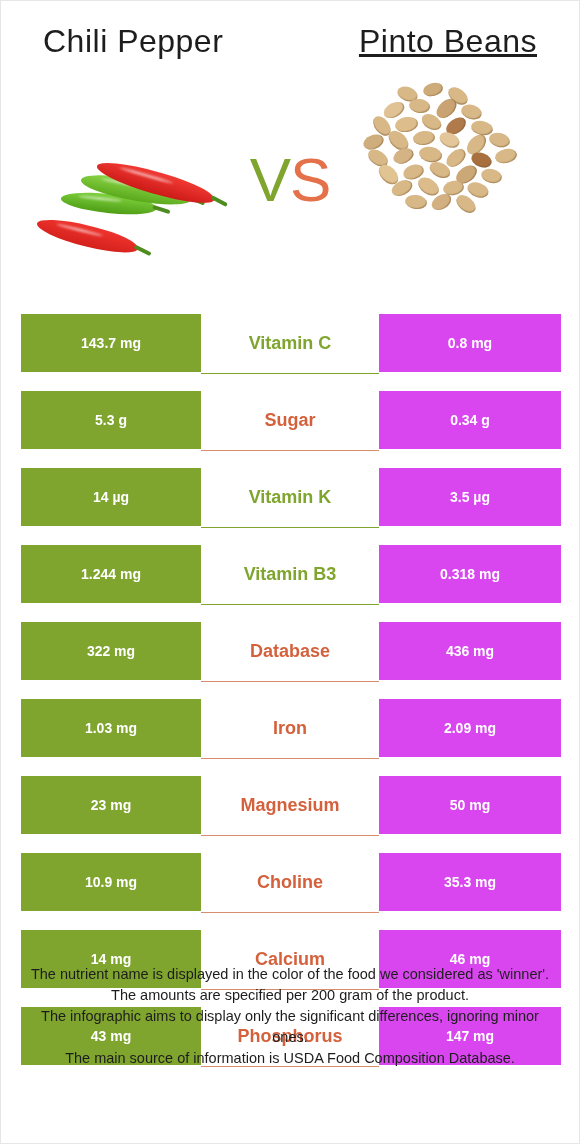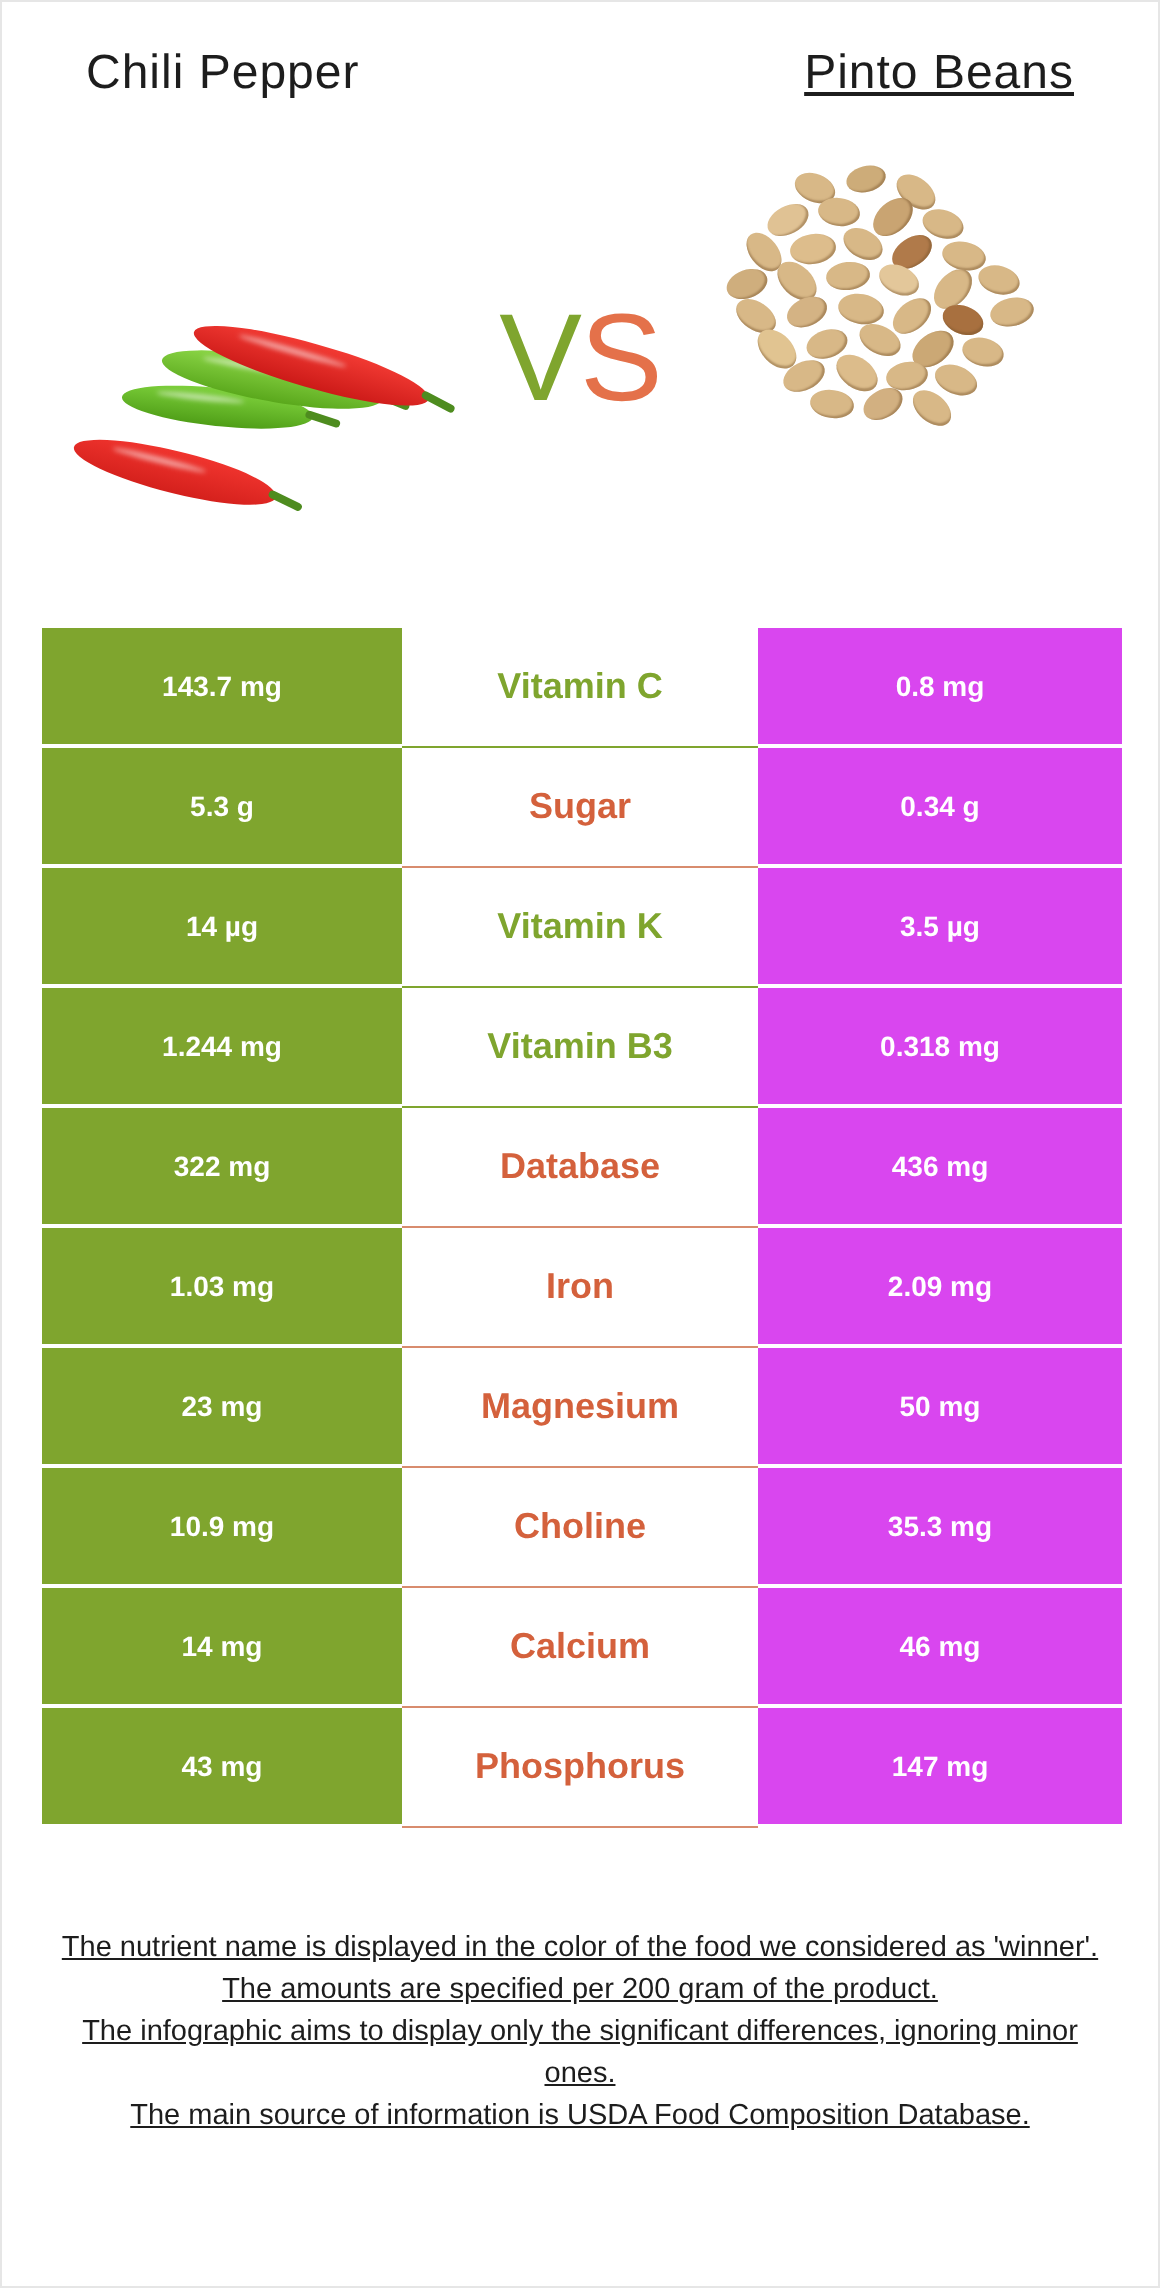--- a/index.html
+++ b/index.html
@@ -21,21 +21,21 @@
   }
 
   
   .header {
     position: relative;
     height: 60px;
   }
   .title {
     position: absolute;
     top: 22px;
-    font-size: 24px;
+    font-size: 32px;
     font-weight: 300;
     letter-spacing: 0.5px;
     color: #1d1d1d;
     white-space: nowrap;
     font-stretch: semi-condensed;
   }
   .title.left  { left: 42px; }
   .title.right { right: 42px; text-decoration: underline; }
 
   
@@ -108,21 +108,21 @@
   
   .table {
     position: absolute;
     left: 20px;
     top: 313px;
     width: 540px;
   }
   .row {
     display: flex;
     height: 60px;
-    margin-bottom: 0;
+    margin-bottom: 17px;
   }
   .cell {
     display: flex;
     align-items: center;
     justify-content: center;
     font-size: 14px;
     font-weight: bold;
     box-sizing: border-box;
   }
   .cell.left {
@@ -150,21 +150,21 @@
     position: absolute;
     left: 28px;
     right: 28px;
     top: 963px;
     text-align: center;
     font-size: 14.5px;
     line-height: 1.45;
     color: #1d1d1d;
     font-weight: 400;
   }
-  .footer p { margin: 0; text-decoration: underline; }
+  .footer p { margin: 0; }
 </style>
 </head>
 <body>
 
 <div class="page">
 
   <div class="header">
     <div class="title left">Chili Pepper</div>
     <div class="title right">Pinto Beans</div>
   </div>

